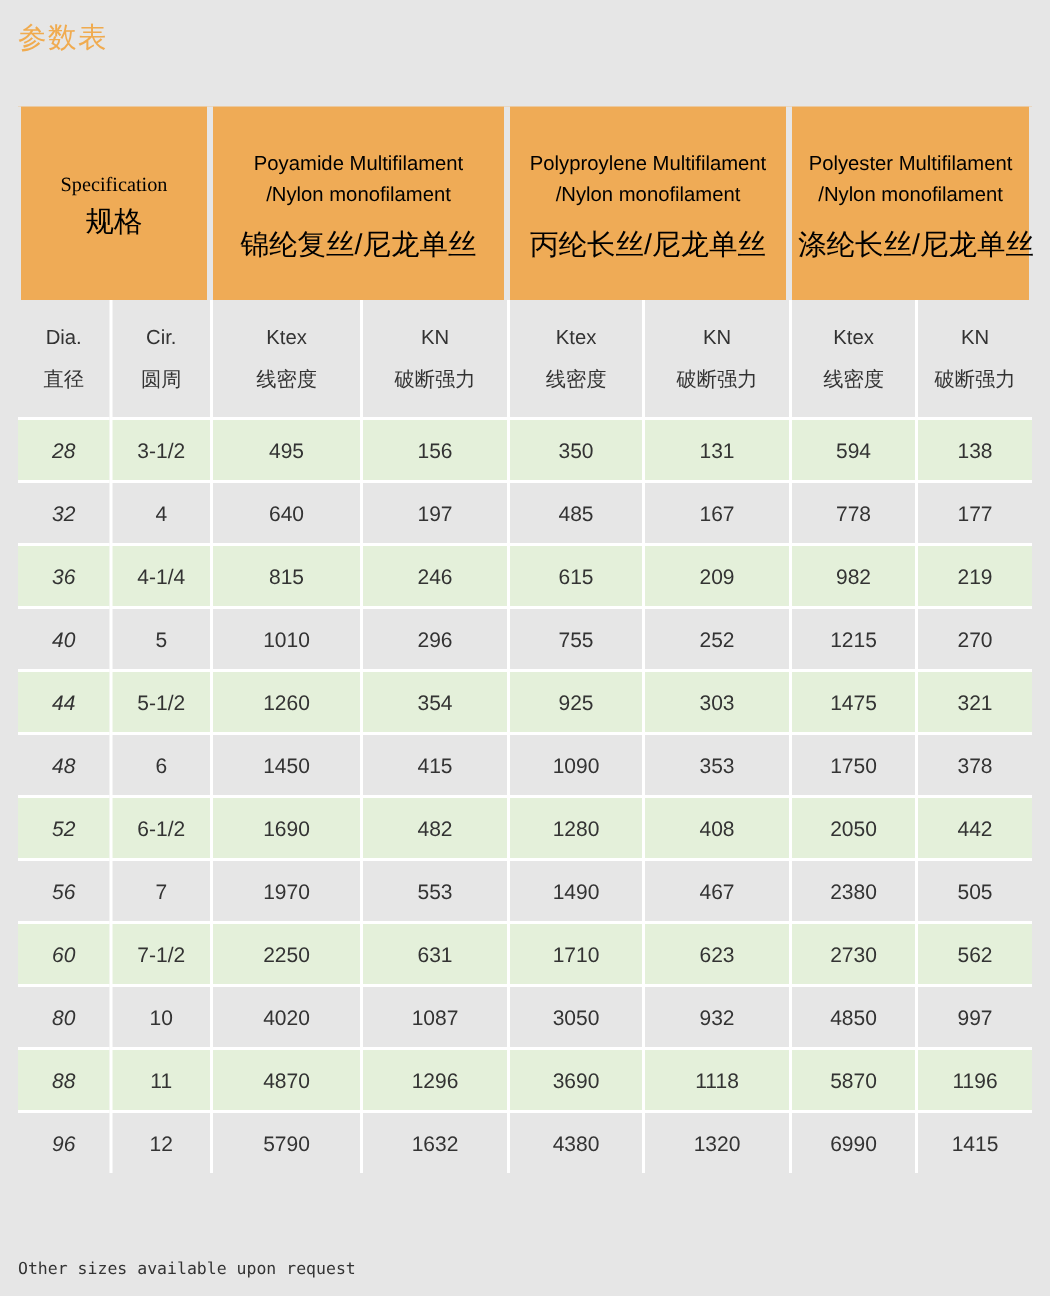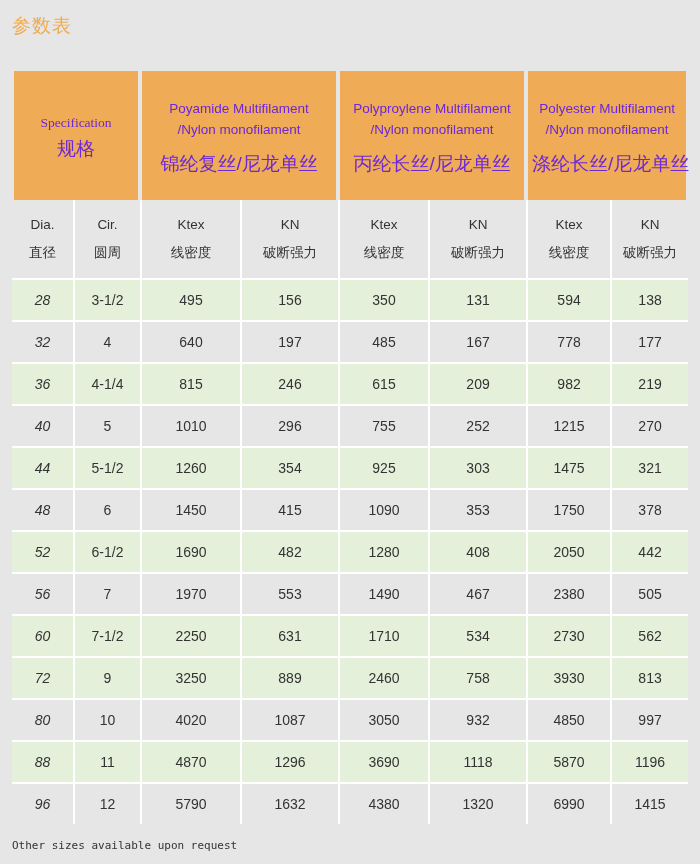--- a/index.html
+++ b/index.html
@@ -48,21 +48,21 @@
     padding: 0;
     margin: 0;
     font-weight: normal;
     vertical-align: middle;
     text-align: center;
   }
 
   
   .grp-head {
     background: #efab56;
-    color: #6d28d9;
+    color: #000000;
     height: 129px;
     border-left: 2px solid #e6e6e6;
     border-right: 2px solid #e6e6e6;
     padding: 0 4px !important;
   }
   .grp-head.first {
     border-left: 2px solid #e6e6e6;
     font-family: Liberation Serif, serif;
   }
   .grp-head .en {
@@ -288,33 +288,23 @@
           <td>467</td>
           <td>2380</td>
           <td>505</td>
         </tr>
         <tr class="row-green">
           <td class="firstcol">60</td>
           <td>7-1/2</td>
           <td>2250</td>
           <td>631</td>
           <td>1710</td>
-          <td>534</td>
+          <td>623</td>
           <td>2730</td>
           <td>562</td>
-        </tr>
-        <tr class="row-green">
-          <td class="firstcol">72</td>
-          <td>9</td>
-          <td>3250</td>
-          <td>889</td>
-          <td>2460</td>
-          <td>758</td>
-          <td>3930</td>
-          <td>813</td>
         </tr>
         <tr class="row-grey">
           <td class="firstcol">80</td>
           <td>10</td>
           <td>4020</td>
           <td>1087</td>
           <td>3050</td>
           <td>932</td>
           <td>4850</td>
           <td>997</td>

